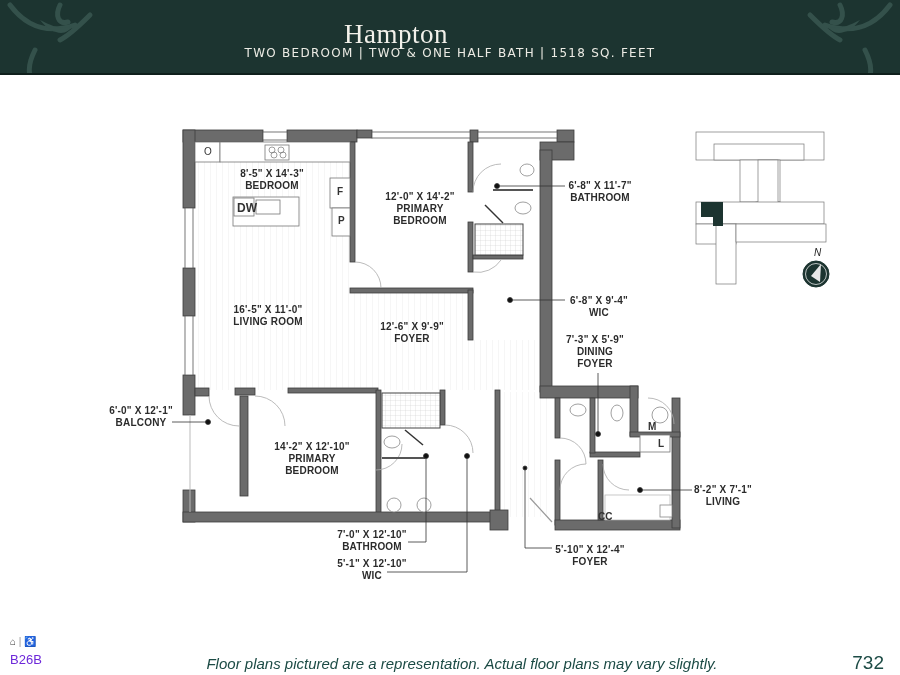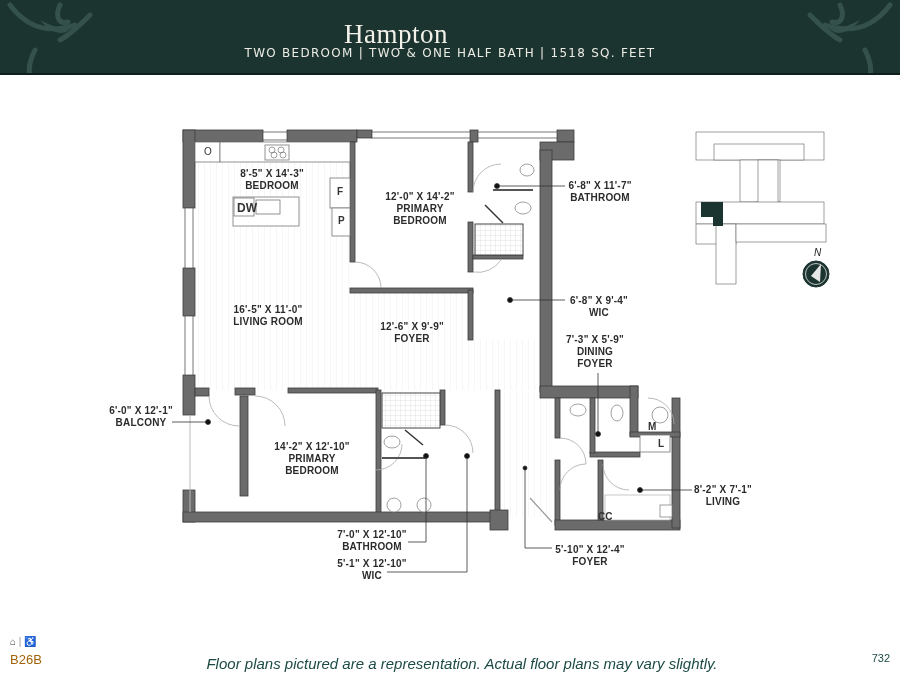--- a/index.html
+++ b/index.html
@@ -33,30 +33,30 @@
   }
   .fixture-label {
     position: absolute; font-family: "Liberation Sans", sans-serif; font-weight: bold;
     font-size: 10px; color: #333; white-space: nowrap;
   }
 
   .keyplan { position: absolute; left: 688px; top: 122px; width: 150px; height: 170px; }
 
   .footer-icons { position: absolute; left: 10px; top: 636px; font-size: 10px; color: #333; }
   .footer-code {
-    position: absolute; left: 10px; top: 652px; font-size: 13px; color: #a16207;
+    position: absolute; left: 10px; top: 652px; font-size: 13px; color: #6d28d9;
     font-family: "Liberation Sans", sans-serif;
   }
   .footer-disclaimer {
     position: absolute; left: 12px; width: 900px; top: 655px; text-align: center;
     font-size: 15px; font-style: italic; color: #1c4b45;
     font-family: "Liberation Sans", sans-serif;
   }
   .footer-page {
-    position: absolute; right: 10px; top: 652px; font-size: 11px; color: #1c4b45;
+    position: absolute; right: 16px; top: 652px; font-size: 19px; color: #1c4b45;
     font-family: "Liberation Sans", sans-serif;
   }
 </style>
 </head>
 <body>
 
 <div class="header">
   <svg class="ornament" style="left:0;" width="150" height="75" viewBox="0 0 150 75">
     <g fill="none" stroke="#34514b" stroke-width="5" stroke-linecap="round">
       <path d="M10 5 C25 25, 45 35, 75 25"></path>

